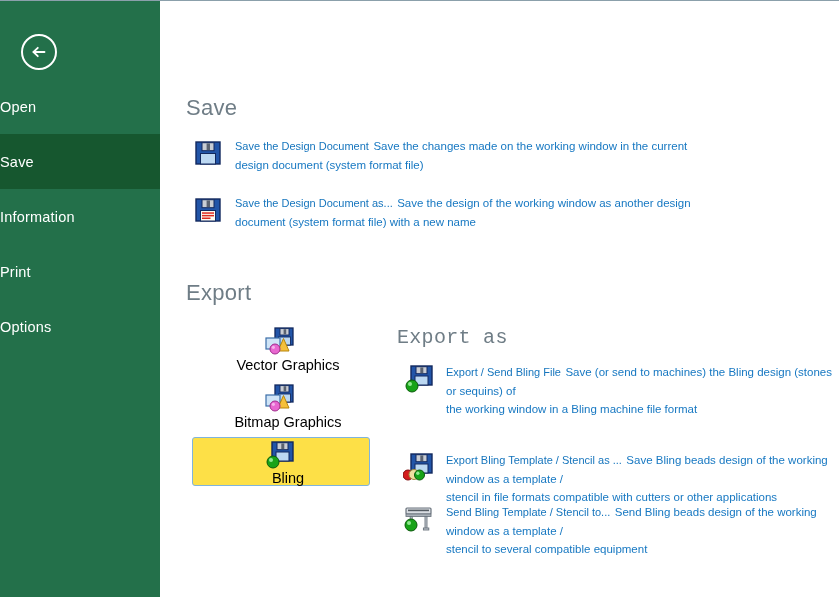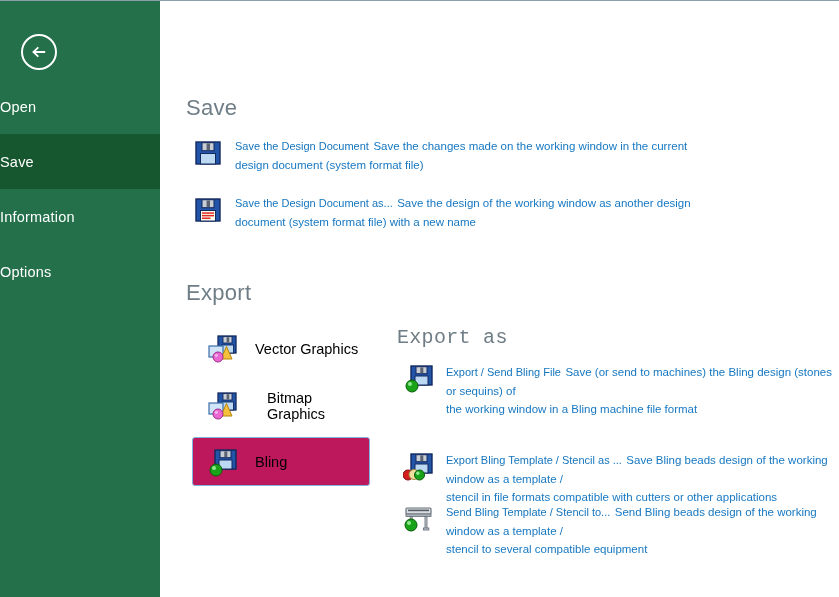--- a/index.html
+++ b/index.html
@@ -128,39 +128,40 @@
     position: absolute;
     left: 32px;
     width: 178px;
     height: 49px;
     display: flex;
     align-items: center;
     padding-left: 14px;
     border: 1px solid transparent;
     border-radius: 3px;
     cursor: pointer;
+    flex-direction: column;
   }
   .picker .picker-icon {
     width: 32px;
     height: 32px;
     flex: 0 0 auto;
     margin-right: 16px;
   }
   .picker .picker-icon svg { display: block; }
   .picker-label {
     color: #000000;
     font-size: 14.5px;
   }
   .picker.selected {
-    background: #be185d;
+    background: #fde047;
     border: 1px solid #7fb4dd;
   }
 
   #picker-vector { top: 323px; }
-  #picker-bitmap { top: 380px; gap: 12px; }
+  #picker-bitmap { top: 380px; }
   #picker-bling  { top: 436px; }
 </style>
 </head>
 <body>
 
 <div id="app">
 
   <div id="sidebar">
 
     <div id="back-button">
@@ -172,20 +173,23 @@
 
     <div id="nav-list">
       <div class="nav-item">
         <span>Open</span>
       </div>
       <div class="nav-item selected">
         <span>Save</span>
       </div>
       <div class="nav-item">
         <span>Information</span>
+      </div>
+      <div class="nav-item">
+        <span>Print</span>
       </div>
       <div class="nav-item">
         <span>Options</span>
       </div>
     </div>
 
   </div>
 
   <div id="content">
 

